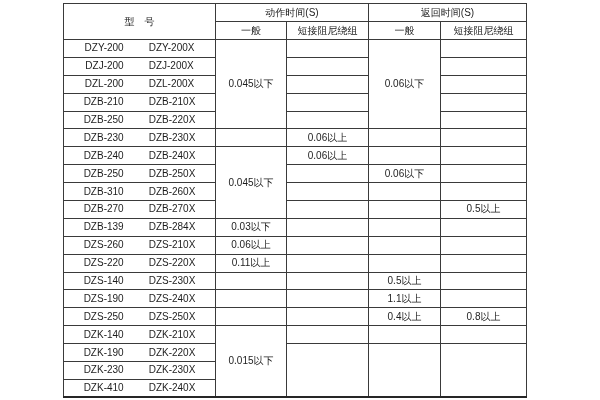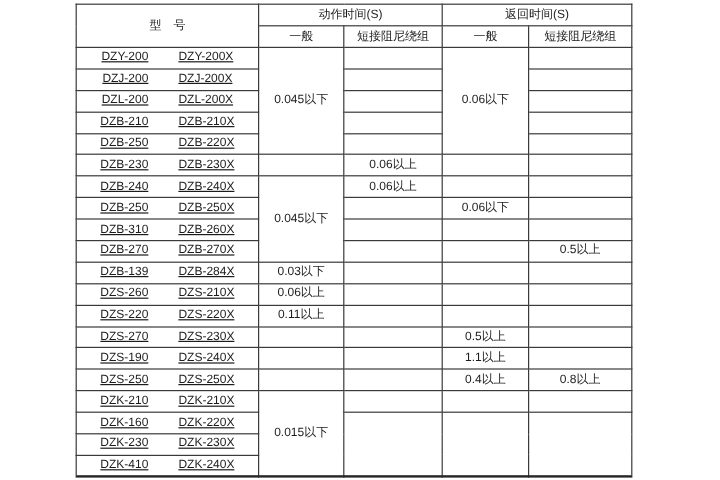--- a/index.html
+++ b/index.html
@@ -18,21 +18,21 @@
     border:1px solid #3a3a3a;
     padding:0;margin:0;
     font-size:10px;font-weight:normal;
     color:#1c1c1c;
     text-align:center;vertical-align:middle;
     white-space:nowrap;overflow:hidden;
     line-height:1;
   }
   .spec thead tr{height:18px;}
   .spec tbody tr{height:17.9px;}
-  .model{display:flex;justify-content:center;gap:25px;text-decoration:underline;}
+  .model{display:flex;justify-content:center;gap:25px;}
   .model span{display:inline-block;}
 </style>
 </head>
 <body>
 
 <table class="spec">
   <colgroup>
     <col style="width:152px">
       <col style="width:71px">
       <col style="width:82px">
@@ -194,21 +194,21 @@
           </div>
         </td>
       <td>0.11以上</td>
       <td></td>
       <td></td>
       <td></td>
     </tr>
     <tr>
       <td>
           <div class="model">
-            <span>DZS-270</span>
+            <span>DZS-140</span>
             <span>DZS-230X</span>
           </div>
         </td>
       <td></td>
       <td></td>
       <td>0.5以上</td>
       <td></td>
     </tr>
     <tr>
       <td>
@@ -230,33 +230,33 @@
           </div>
         </td>
       <td></td>
       <td></td>
       <td>0.4以上</td>
       <td>0.8以上</td>
     </tr>
     <tr>
       <td>
           <div class="model">
-            <span>DZK-210</span>
+            <span>DZK-140</span>
             <span>DZK-210X</span>
           </div>
         </td>
       <td rowspan="4">0.015以下</td>
       <td></td>
       <td></td>
       <td></td>
     </tr>
     <tr>
       <td>
           <div class="model">
-            <span>DZK-160</span>
+            <span>DZK-190</span>
             <span>DZK-220X</span>
           </div>
         </td>
       <td rowspan="3"></td>
       <td rowspan="3"></td>
       <td rowspan="3"></td>
     </tr>
     <tr>
       <td>
           <div class="model">

